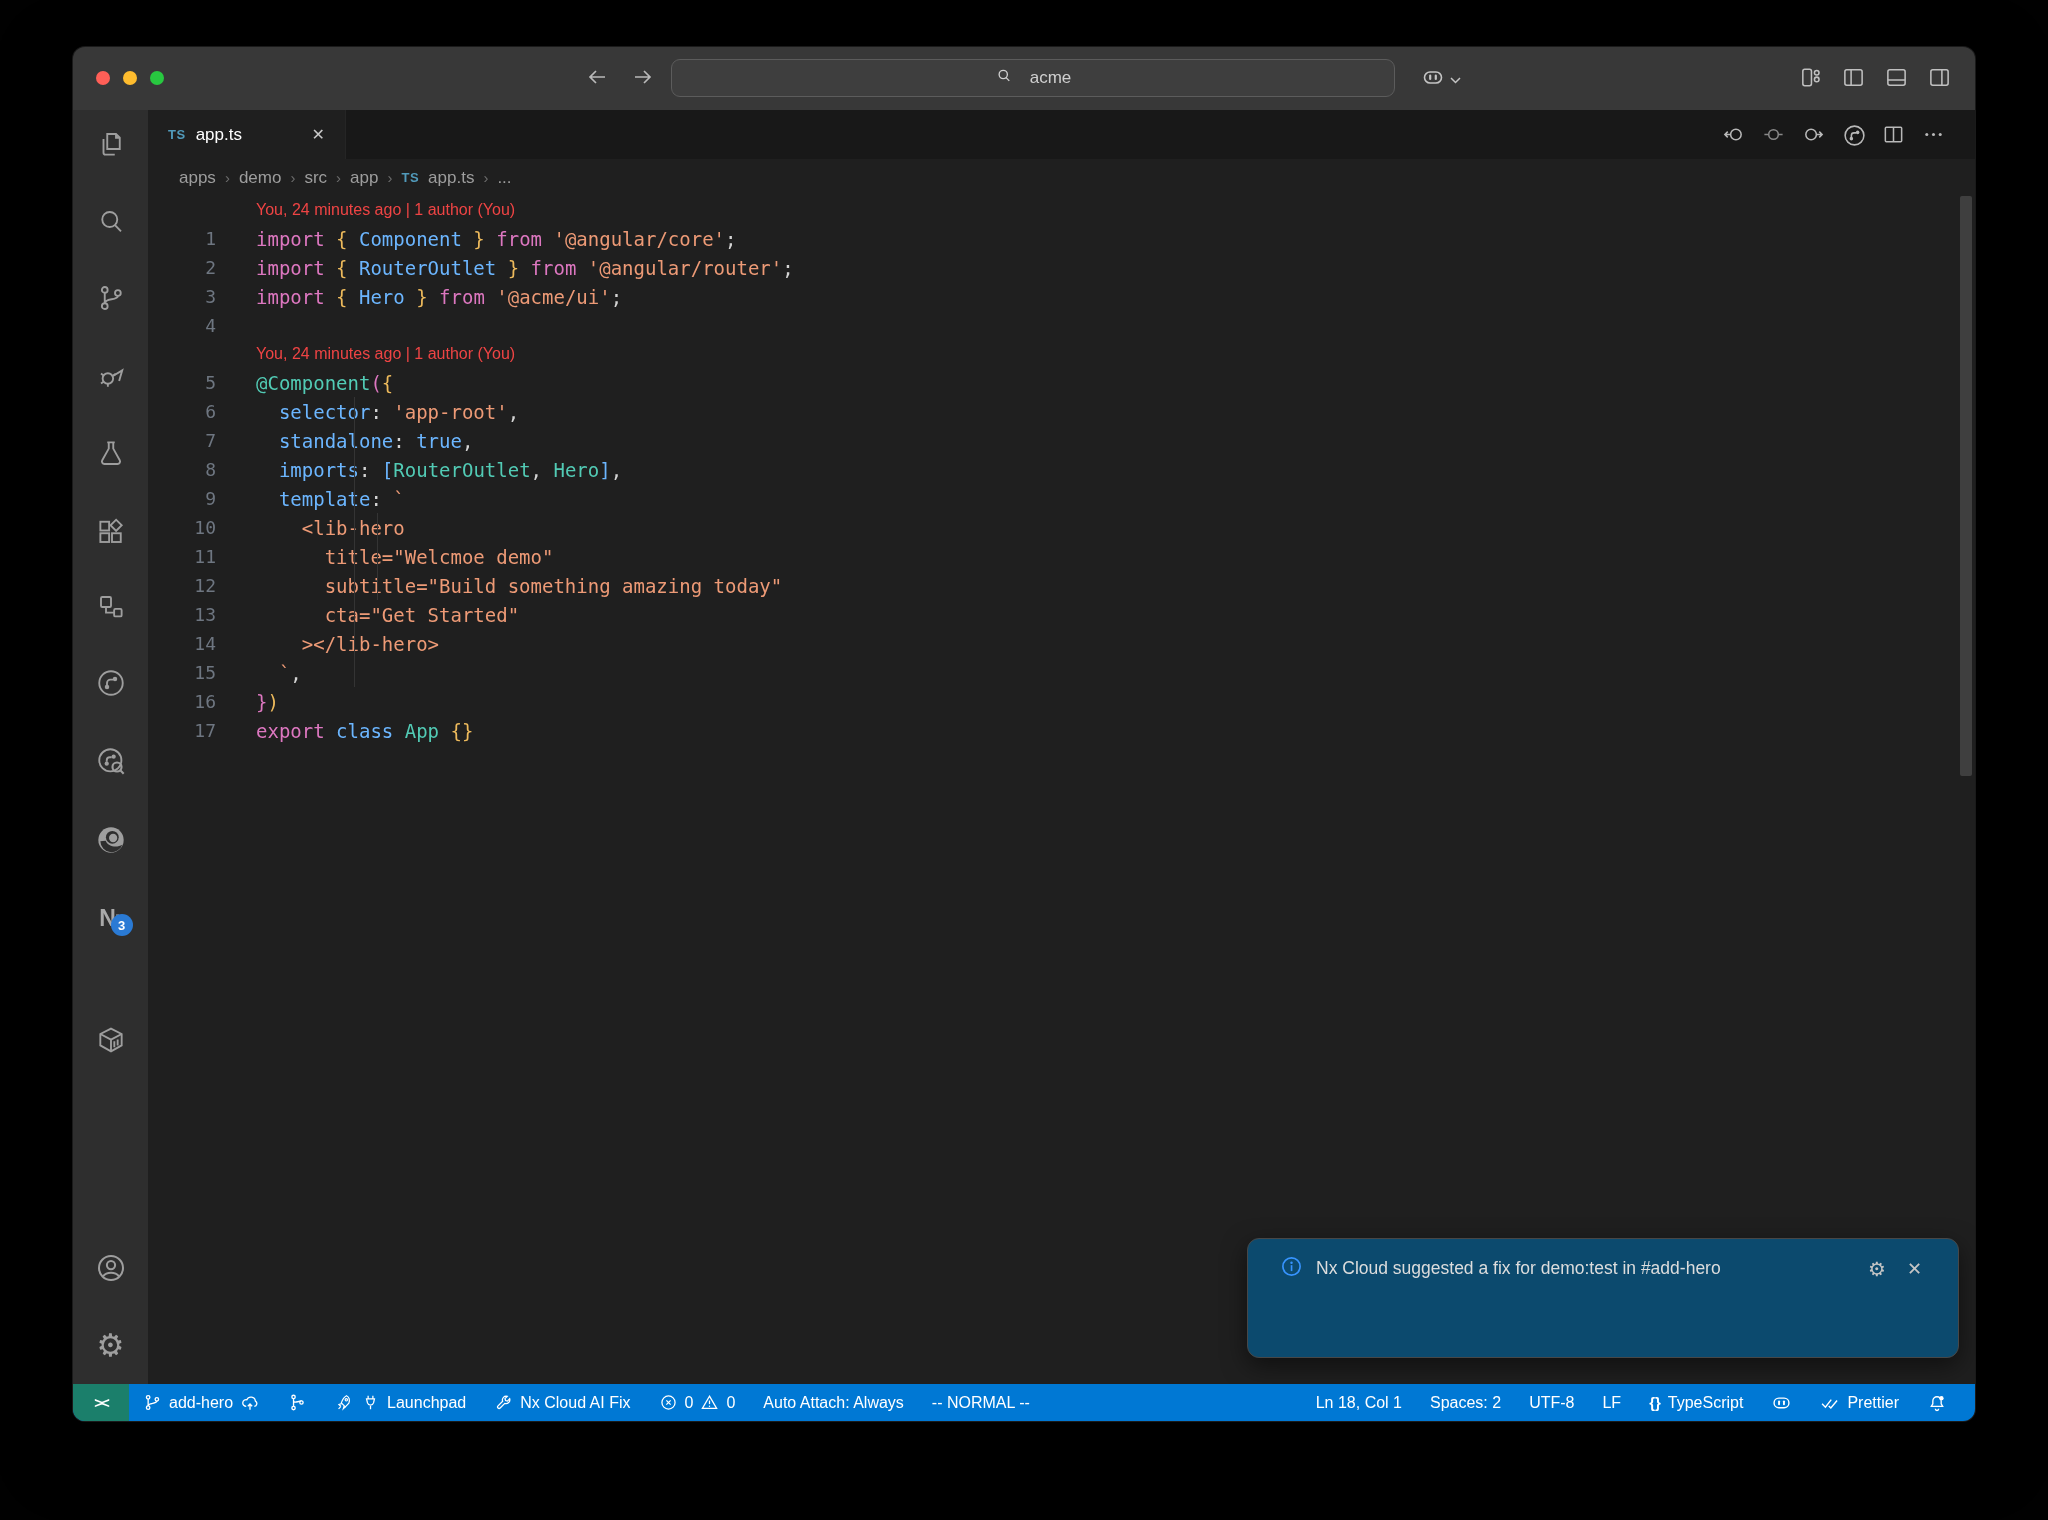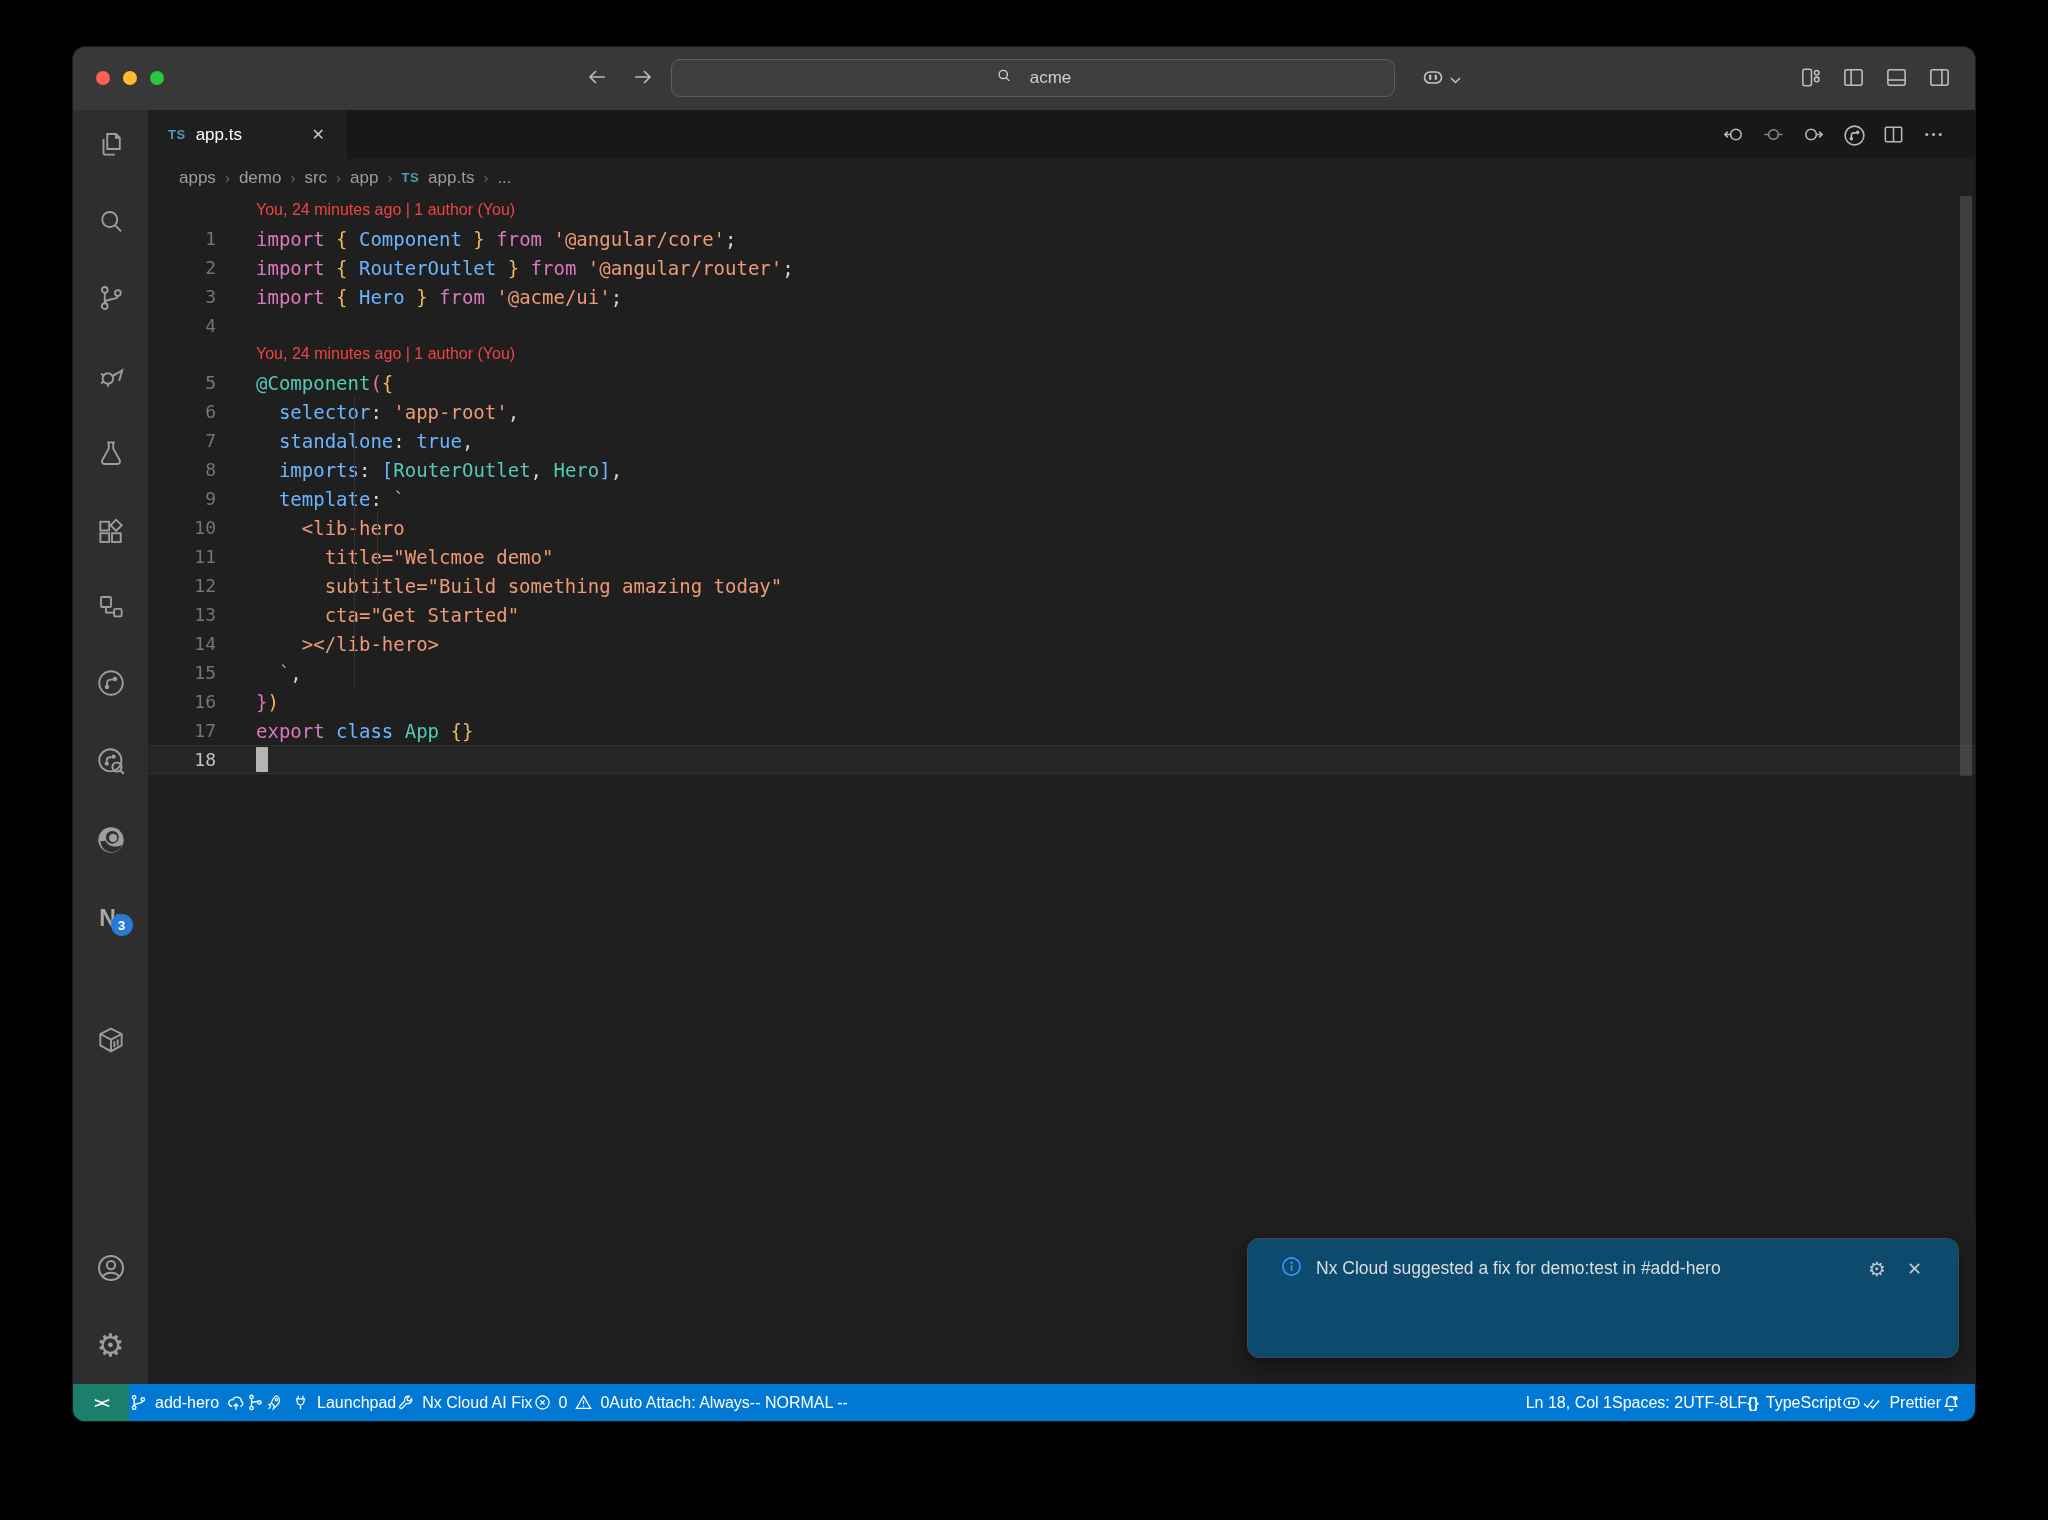--- a/index.html
+++ b/index.html
@@ -70,21 +70,21 @@
   .notif-foot { display:flex; align-items:center; margin-top:20px; }
   .notif-src { color:#9d9d9d; font-size:16.5px; flex:1; }
   .btn { font-size:16.5px; border-radius:3px; padding:8px 19px; border:none; font-family:inherit; }
   .btn-primary { background:var(--c-accent); color:#ffffff; margin-right:13px; }
   .btn-secondary { background:#3c3c3c; color:#eeeeee; border:1px solid #4a4a4a; }
   
   .statusbar { position:absolute; left:0; top:1337px; width:100%; height:37px; background:var(--c-accent);
     display:flex; align-items:center; color:#ffffff; font-size:16px; }
   .remote { width:56px; height:100%; background:var(--c-remote); display:flex; align-items:center;
     justify-content:center; font-weight:bold; font-size:15px; letter-spacing:-2px; flex:none; }
-  .sb-item { display:flex; align-items:center; gap:7px; padding:0 0; height:100%; white-space:nowrap; }
+  .sb-item { display:flex; align-items:center; gap:7px; padding:0 14px; height:100%; white-space:nowrap; }
   .sb-item svg { display:block; }
   .sb-spacer { flex:1; }
   .sb-right { display:flex; height:100%; margin-right:14px; }
   .braces { font-weight:bold; font-size:15px; }
 </style>
 </head>
 <body>
 
 <div class="window">
 
@@ -389,24 +389,20 @@
           <div class="ln">15</div>
           <div class="code"><span class="tk-d">  </span><span class="tk-s">`</span><span class="tk-d">,</span></div>
         </div>
         <div class="row">
           <div class="ln">16</div>
           <div class="code"><span class="tk-k">}</span><span class="tk-y">)</span></div>
         </div>
         <div class="row">
           <div class="ln">17</div>
           <div class="code"><span class="tk-k">export </span><span class="tk-b">class </span><span class="tk-t">App </span><span class="tk-y">{}</span></div>
-        </div>
-        <div class="row current">
-          <div class="ln">18</div>
-          <div class="code"><span class="cursor"></span></div>
         </div>
       </div>
     <div class="guide" style="left:206px; top:201px; height:290px;"></div>
     <div class="guide" style="left:229px; top:317px; height:87px;"></div>
     <div class="scrollthumb"></div>
   </div>
 
   <div class="notification">
     <div class="notif-head">
       <span>

